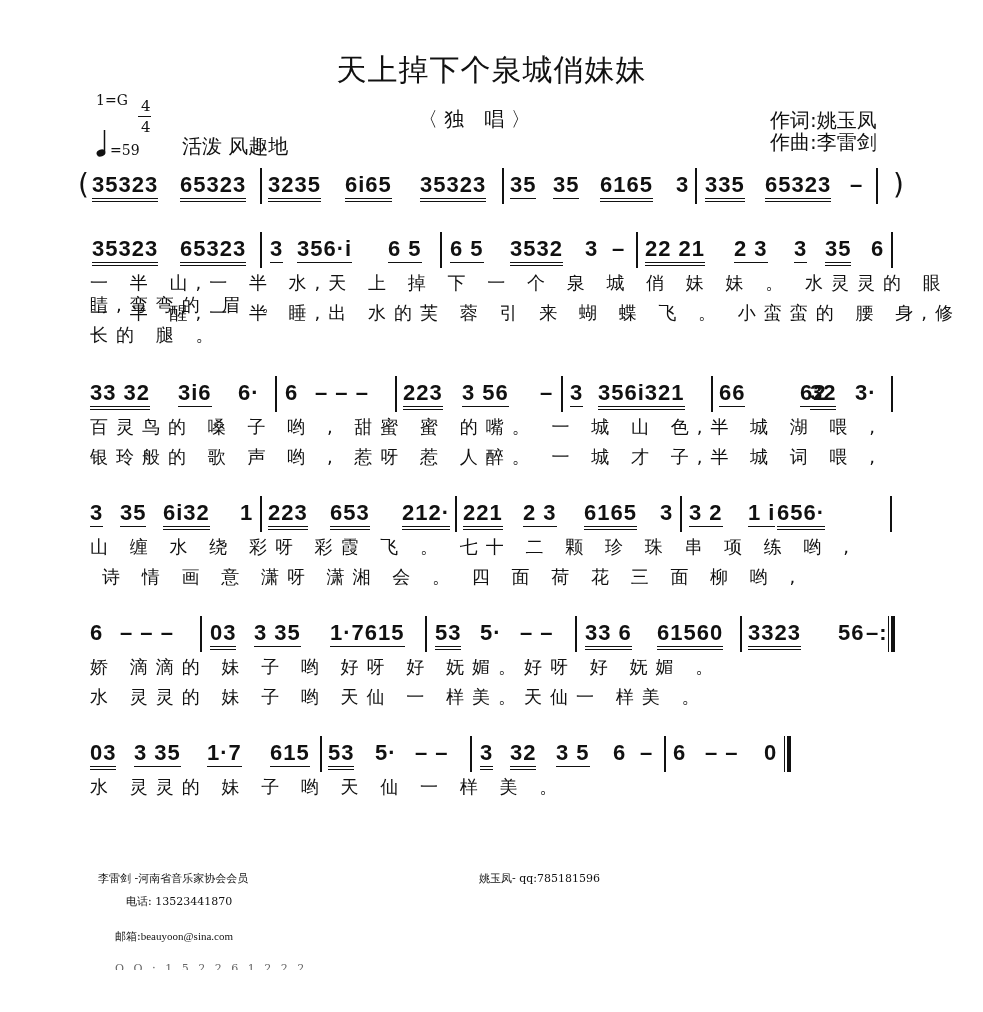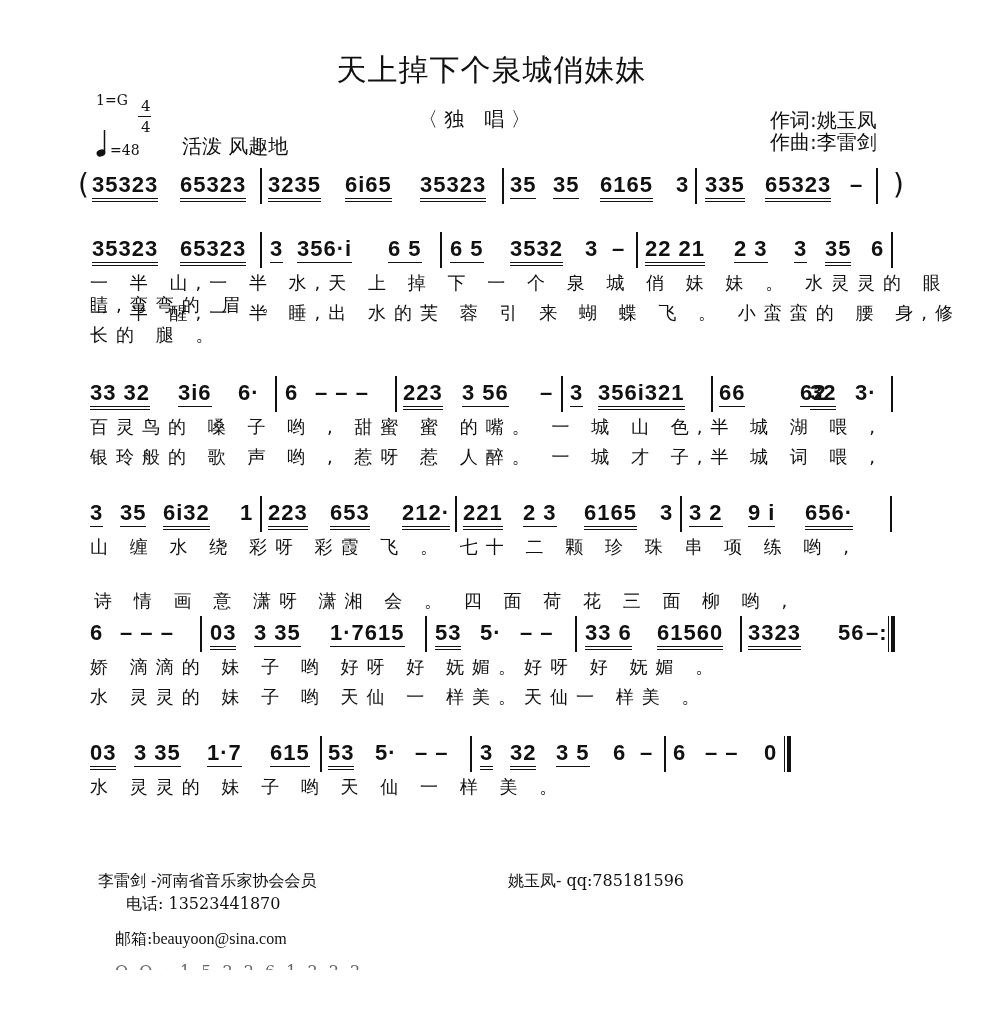--- a/index.html
+++ b/index.html
@@ -11,39 +11,39 @@
   .meta { font-size:14px; font-family:"DejaVu Serif", serif; }
   .meta-sans { font-size:20px; }
   .tok { position:absolute; font-weight:bold; font-size:22px; letter-spacing:1px;
          font-family:"Liberation Sans", sans-serif; line-height:26px; }
   .tok.u1 { border-bottom:1.5px solid #111; }
   .tok.u2 { border-bottom:4px double #111; }
   .bar { position:absolute; width:1.5px; background:#111; height:36px; }
   .bar.dbl { width:7px; background:none; border-left:1.5px solid #111; border-right:4px solid #111; box-sizing:border-box; }
   .lyr { position:absolute; font-size:18px; letter-spacing:8px; font-family:"DejaVu Sans", sans-serif; line-height:22px; }
   .paren { position:absolute; font-size:28px; font-weight:normal; }
-  .footer { font-size:16px; font-family:"DejaVu Serif", serif; }
+  .footer { font-size:11px; font-family:"DejaVu Serif", serif; }
   .quarter { position:absolute; }
 </style>
 </head>
 <body>
 
 <div class="abs title">天上掉下个泉城俏妹妹</div>
 
 <div class="abs meta" style="left:96px;top:92px;">1=G</div>
 <div class="abs meta" style="left:141px;top:97px;font-size:15px;">4</div>
 <div class="abs" style="left:138px;top:116px;width:13px;height:1px;background:#111;"></div>
 <div class="abs meta" style="left:141px;top:118px;font-size:15px;">4</div>
 <div class="quarter" style="left:96px;top:130px;">
   <svg width="12" height="28" viewBox="0 0 12 28">
       <line x1="8.5" y1="0" x2="8.5" y2="22" stroke="#111" stroke-width="1.5"></line>
       <ellipse cx="5" cy="23" rx="4.5" ry="3.5" fill="#111" transform="rotate(-20 5 23)"></ellipse>
     </svg>
 </div>
-<div class="abs meta" style="left:110px;top:142px;">=48</div>
+<div class="abs meta" style="left:110px;top:142px;">=59</div>
 <div class="abs meta-sans" style="left:182px;top:133px;">活泼 风趣地</div>
 <div class="abs meta-sans" style="left:418px;top:106px;">〈 独　唱 〉</div>
 <div class="abs meta-sans" style="left:770px;top:107px;">作词:姚玉凤</div>
 <div class="abs meta-sans" style="left:770px;top:129px;">作曲:李雷剑</div>
 
 <div id="score">
     <span class="paren" style="left: 78px; top: 168px;">(</span>
     <span class="tok u2" style="left: 92px; top: 172px;">35323</span>
     <span class="tok u2" style="left: 180px; top: 172px;">65323</span>
     <div class="bar" style="left: 260px; top: 168px;"></div>
@@ -110,25 +110,25 @@
     <span class="tok u2" style="left: 268px; top: 500px;">223</span>
     <span class="tok u2" style="left: 330px; top: 500px;">653</span>
     <span class="tok u2" style="left: 402px; top: 500px;">212·</span>
     <div class="bar" style="left: 455px; top: 496px;"></div>
     <span class="tok u2" style="left: 463px; top: 500px;">221</span>
     <span class="tok u1" style="left: 523px; top: 500px;">2  3</span>
     <span class="tok u2" style="left: 584px; top: 500px;">6165</span>
     <span class="tok" style="left: 660px; top: 500px;">3</span>
     <div class="bar" style="left: 680px; top: 496px;"></div>
     <span class="tok u1" style="left: 689px; top: 500px;">3  2</span>
-    <span class="tok u1" style="left: 748px; top: 500px;">9  i</span>
-    <span class="tok u2" style="left: 805px; top: 500px;">656·</span>
+    <span class="tok u1" style="left: 748px; top: 500px;">1  i</span>
+    <span class="tok u2" style="left: 777px; top: 500px;">656·</span>
     <div class="bar" style="left: 890px; top: 496px;"></div>
     <div class="lyr" style="left: 90px; top: 536px;">山 缠   水     绕 彩呀  彩霞  飞  。 七十  二 颗 珍    珠 串   项   练 哟  ,</div>
-    <div class="lyr" style="left: 94px; top: 566px; margin-top: 24px;">诗 情   画     意 潇呀  潇湘  会  。 四    面   荷    花 三   面   柳 哟  ,</div>
+    <div class="lyr" style="left: 102px; top: 566px;">诗 情   画     意 潇呀  潇湘  会  。 四    面   荷    花 三   面   柳 哟  ,</div>
     <span class="tok" style="left: 90px; top: 620px;">6</span>
     <span class="tok" style="left: 120px; top: 620px;">–  –  –</span>
     <div class="bar" style="left: 200px; top: 616px;"></div>
     <span class="tok u2" style="left: 210px; top: 620px;">03</span>
     <span class="tok u1" style="left: 254px; top: 620px;">3  35</span>
     <span class="tok u1" style="left: 330px; top: 620px;">1·7615</span>
     <div class="bar" style="left: 425px; top: 616px;"></div>
     <span class="tok u2" style="left: 435px; top: 620px;">53</span>
     <span class="tok" style="left: 480px; top: 620px;">5·</span>
     <span class="tok" style="left: 520px; top: 620px;">–  –</span>
@@ -160,14 +160,14 @@
     <span class="tok" style="left: 673px; top: 740px;">6</span>
     <span class="tok" style="left: 705px; top: 740px;">–  –</span>
     <span class="tok" style="left: 764px; top: 740px;">0</span>
     <div class="bar dbl" style="left: 784px; top: 736px;"></div>
     <div class="lyr" style="left: 90px; top: 776px;">  水 灵灵的 妹              子   哟         天 仙  一  样 美   。</div>
   </div>
 
 <div class="abs footer" style="left:98px;top:871px;">李雷剑 -河南省音乐家协会会员</div>
 <div class="abs footer" style="left:126px;top:894px;"><span>电话:</span> <span>13523441870</span></div>
 <div class="abs footer" style="left:115px;top:929px;"><span>邮箱:</span><span style="font-family:Liberation Serif, serif;">beauyoon@sina.com</span></div>
-<div class="abs footer" style="left:508px;top:871px;">姚玉凤- qq:785181596</div>
+<div class="abs footer" style="left:479px;top:871px;">姚玉凤- qq:785181596</div>
 <div class="abs footer" style="left:115px;top:962px;height:8px;overflow:hidden;color:#666;letter-spacing:3px;">Q Q : 1 5 2 2 6 1 2 2 2</div>
 
 </body></html>

